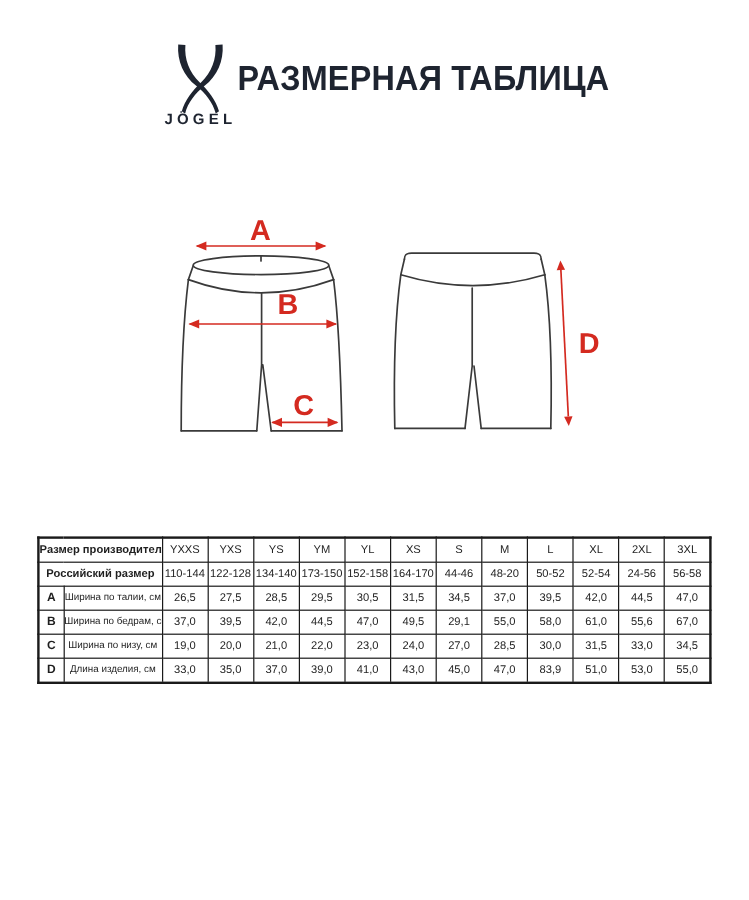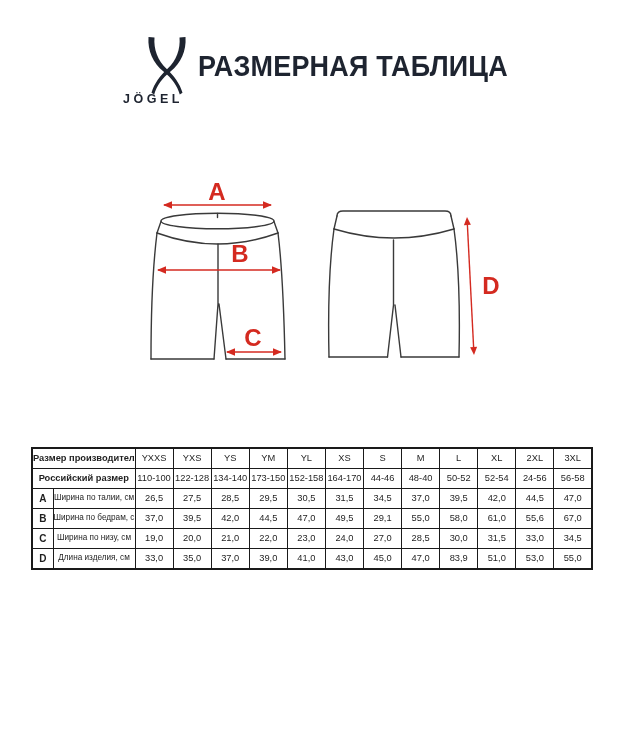--- a/index.html
+++ b/index.html
@@ -4,21 +4,21 @@
 <style>
   html,body{margin:0;padding:0;}
   body{
     width:624px;height:750px;background:#ffffff;position:relative;overflow:hidden;
     font-family:"Liberation Sans","DejaVu Sans",sans-serif;color:#1e2430;
   }
   .page{position:absolute;inset:0;}
   
   .logo-mark{position:absolute;left:0;top:0;overflow:visible;}
   .logo-text{
-    position:absolute;left:123px;top:92px;font-size:12.5px;font-weight:bold;
+    position:absolute;left:137px;top:92px;font-size:12.5px;font-weight:bold;
     letter-spacing:3.5px;color:#1e2430;white-space:nowrap;
   }
   .page-title{
     position:absolute;left:198px;top:50px;margin:0;font-size:29px;font-weight:bold;
     color:#1e2430;letter-spacing:0.2px;white-space:nowrap;
     transform:scaleX(0.93);transform-origin:left top;
   }
   
   .diagram{position:absolute;left:135px;top:175px;}
   .outline{fill:none;stroke:#3a3a3a;stroke-width:1.4;stroke-linecap:round;stroke-linejoin:round;}
@@ -137,28 +137,28 @@
           <td>XS</td>
           <td>S</td>
           <td>M</td>
           <td>L</td>
           <td>XL</td>
           <td>2XL</td>
           <td>3XL</td>
         </tr>
         <tr>
           <td class="h-label" colspan="2">Российский размер</td>
-          <td>110-100</td>
+          <td>110-144</td>
           <td>122-128</td>
           <td>134-140</td>
           <td>173-150</td>
           <td>152-158</td>
           <td>164-170</td>
           <td>44-46</td>
-          <td>48-40</td>
+          <td>48-20</td>
           <td>50-52</td>
           <td>52-54</td>
           <td>24-56</td>
           <td>56-58</td>
         </tr>
         <tr>
           <td class="letter">A</td>
           <td class="mlabel">Ширина по талии, см</td>
           <td>26,5</td>
           <td>27,5</td>

